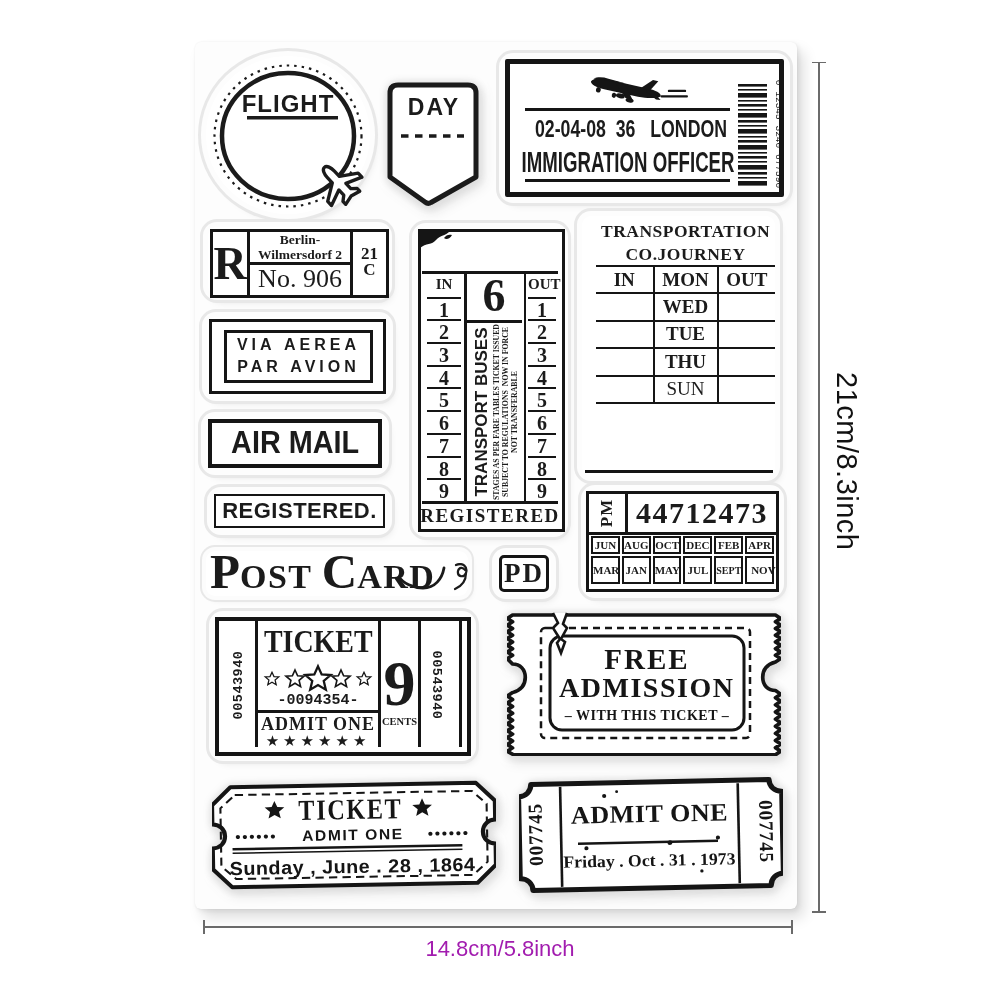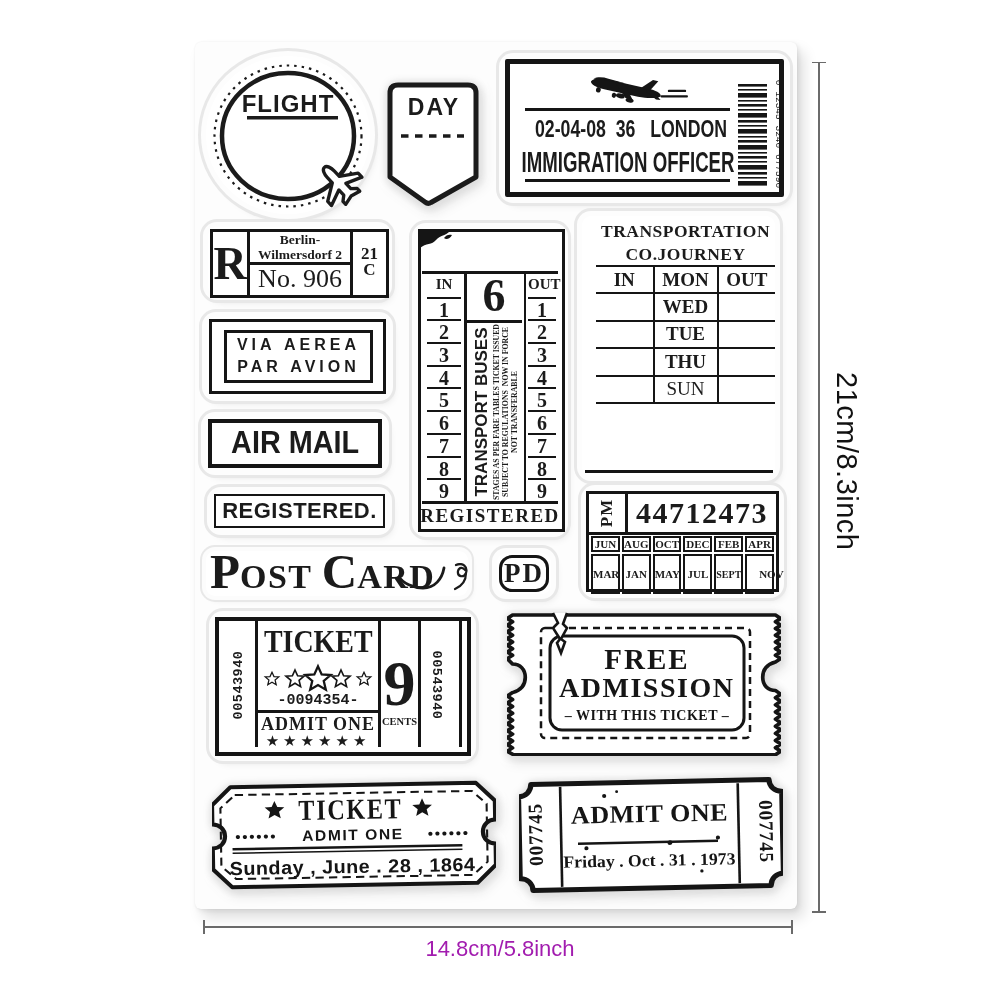--- a/index.html
+++ b/index.html
@@ -122,21 +122,21 @@
     <span style="font-size:49px;">P</span><span style="font-size:34px;letter-spacing:1.5px;">OST </span><span style="font-size:49px;">C</span><span style="font-size:34px;letter-spacing:1.5px;">ARD</span>
   </div>
   <svg class="abs" style="left:167px;top:12px;" width="100" height="36" viewBox="0 0 100 36">
     <path d="M 71,5 C 69,16 62,25 50,25 C 40,25 30,20 26,14" fill="none" stroke="#1b1b1b" stroke-width="2.8" stroke-linecap="round"></path>
     <path d="M 83,2 C 90,-1 95,4 93,10 C 91,15 84,14 85,8 C 86,4 90,4 92,7" fill="none" stroke="#1b1b1b" stroke-width="2.2" stroke-linecap="round"></path>
     <path d="M 93,10 C 93,17 89,23 82,26" fill="none" stroke="#1b1b1b" stroke-width="2.2" stroke-linecap="round"></path>
   </svg>
 </div>
 
 <div class="stamp ser" style="left:497px;top:553px;width:54px;height:41px;">
-  <div class="abs" style="left:2px;top:2px;width:44px;height:31px;border:3px solid #151515;border-radius:13px;text-align:center;font-weight:bold;font-size:27px;line-height:30px;letter-spacing:2px;">PD</div>
+  <div class="abs" style="left:2px;top:2px;width:44px;height:31px;border:3px solid #151515;border-radius:5px;text-align:center;font-weight:bold;font-size:27px;line-height:30px;letter-spacing:2px;">PD</div>
 </div>
 
 <div class="stamp ser" style="left:417px;top:228px;width:146px;height:304px;">
   <div class="abs" style="left:1px;top:1px;width:141px;height:297px;border:3px solid #151515;"></div>
   <svg class="abs" style="left:3px;top:3px;" width="34" height="30" viewBox="0 0 34 30">
       <path d="M0,0 L30,0 C26,5 20,4 16,9 C12,14 6,12 0,17 Z M32,4 C30,8 26,9 24,7 C26,4 29,3 32,4 Z" fill="#151515"></path>
     </svg>
   <div class="abs" style="left:5px;top:43px;width:136px;height:2.5px;background:#151515;"></div>
 
   <div class="abs" style="left:47px;top:45px;width:2.5px;height:230px;background:#151515;"></div>
@@ -235,21 +235,21 @@
         <td style="border:2px solid #151515;text-align:center;font-weight:bold;font-size:11px;padding:0;">DEC</td>
         <td style="border:2px solid #151515;text-align:center;font-weight:bold;font-size:11px;padding:0;">FEB</td>
         <td style="border:2px solid #151515;text-align:center;font-weight:bold;font-size:11px;padding:0;">APR</td>
       </tr>
       <tr>
         <td style="border:2px solid #151515;text-align:center;font-weight:bold;font-size:11px;padding:0;">MAR</td>
         <td style="border:2px solid #151515;text-align:center;font-weight:bold;font-size:11px;padding:0;">JAN</td>
         <td style="border:2px solid #151515;text-align:center;font-weight:bold;font-size:11px;padding:0;">MAY</td>
         <td style="border:2px solid #151515;text-align:center;font-weight:bold;font-size:11px;padding:0;">JUL</td>
         <td style="border:2px solid #151515;text-align:center;font-weight:bold;font-size:10px;padding:0;">SEPT</td>
-        <td style="border:2px solid #151515;text-align:center;font-weight:bold;font-size:11px;padding:12px;">NOV</td>
+        <td style="border:2px solid #151515;text-align:center;font-weight:bold;font-size:11px;padding:4px;">NOV</td>
       </tr>
     </tbody>
       </table>
   </div>
 </div>
 
 <div class="stamp ser" style="left:214px;top:616px;width:257px;height:140px;">
   <div class="abs" style="left:1px;top:1px;width:248px;height:131px;border:4px solid #151515;"></div>
   <div class="abs" style="left:41px;top:5px;width:2.5px;height:126px;background:#151515;"></div>
   <div class="abs" style="left:164px;top:5px;width:2.5px;height:126px;background:#151515;"></div>

